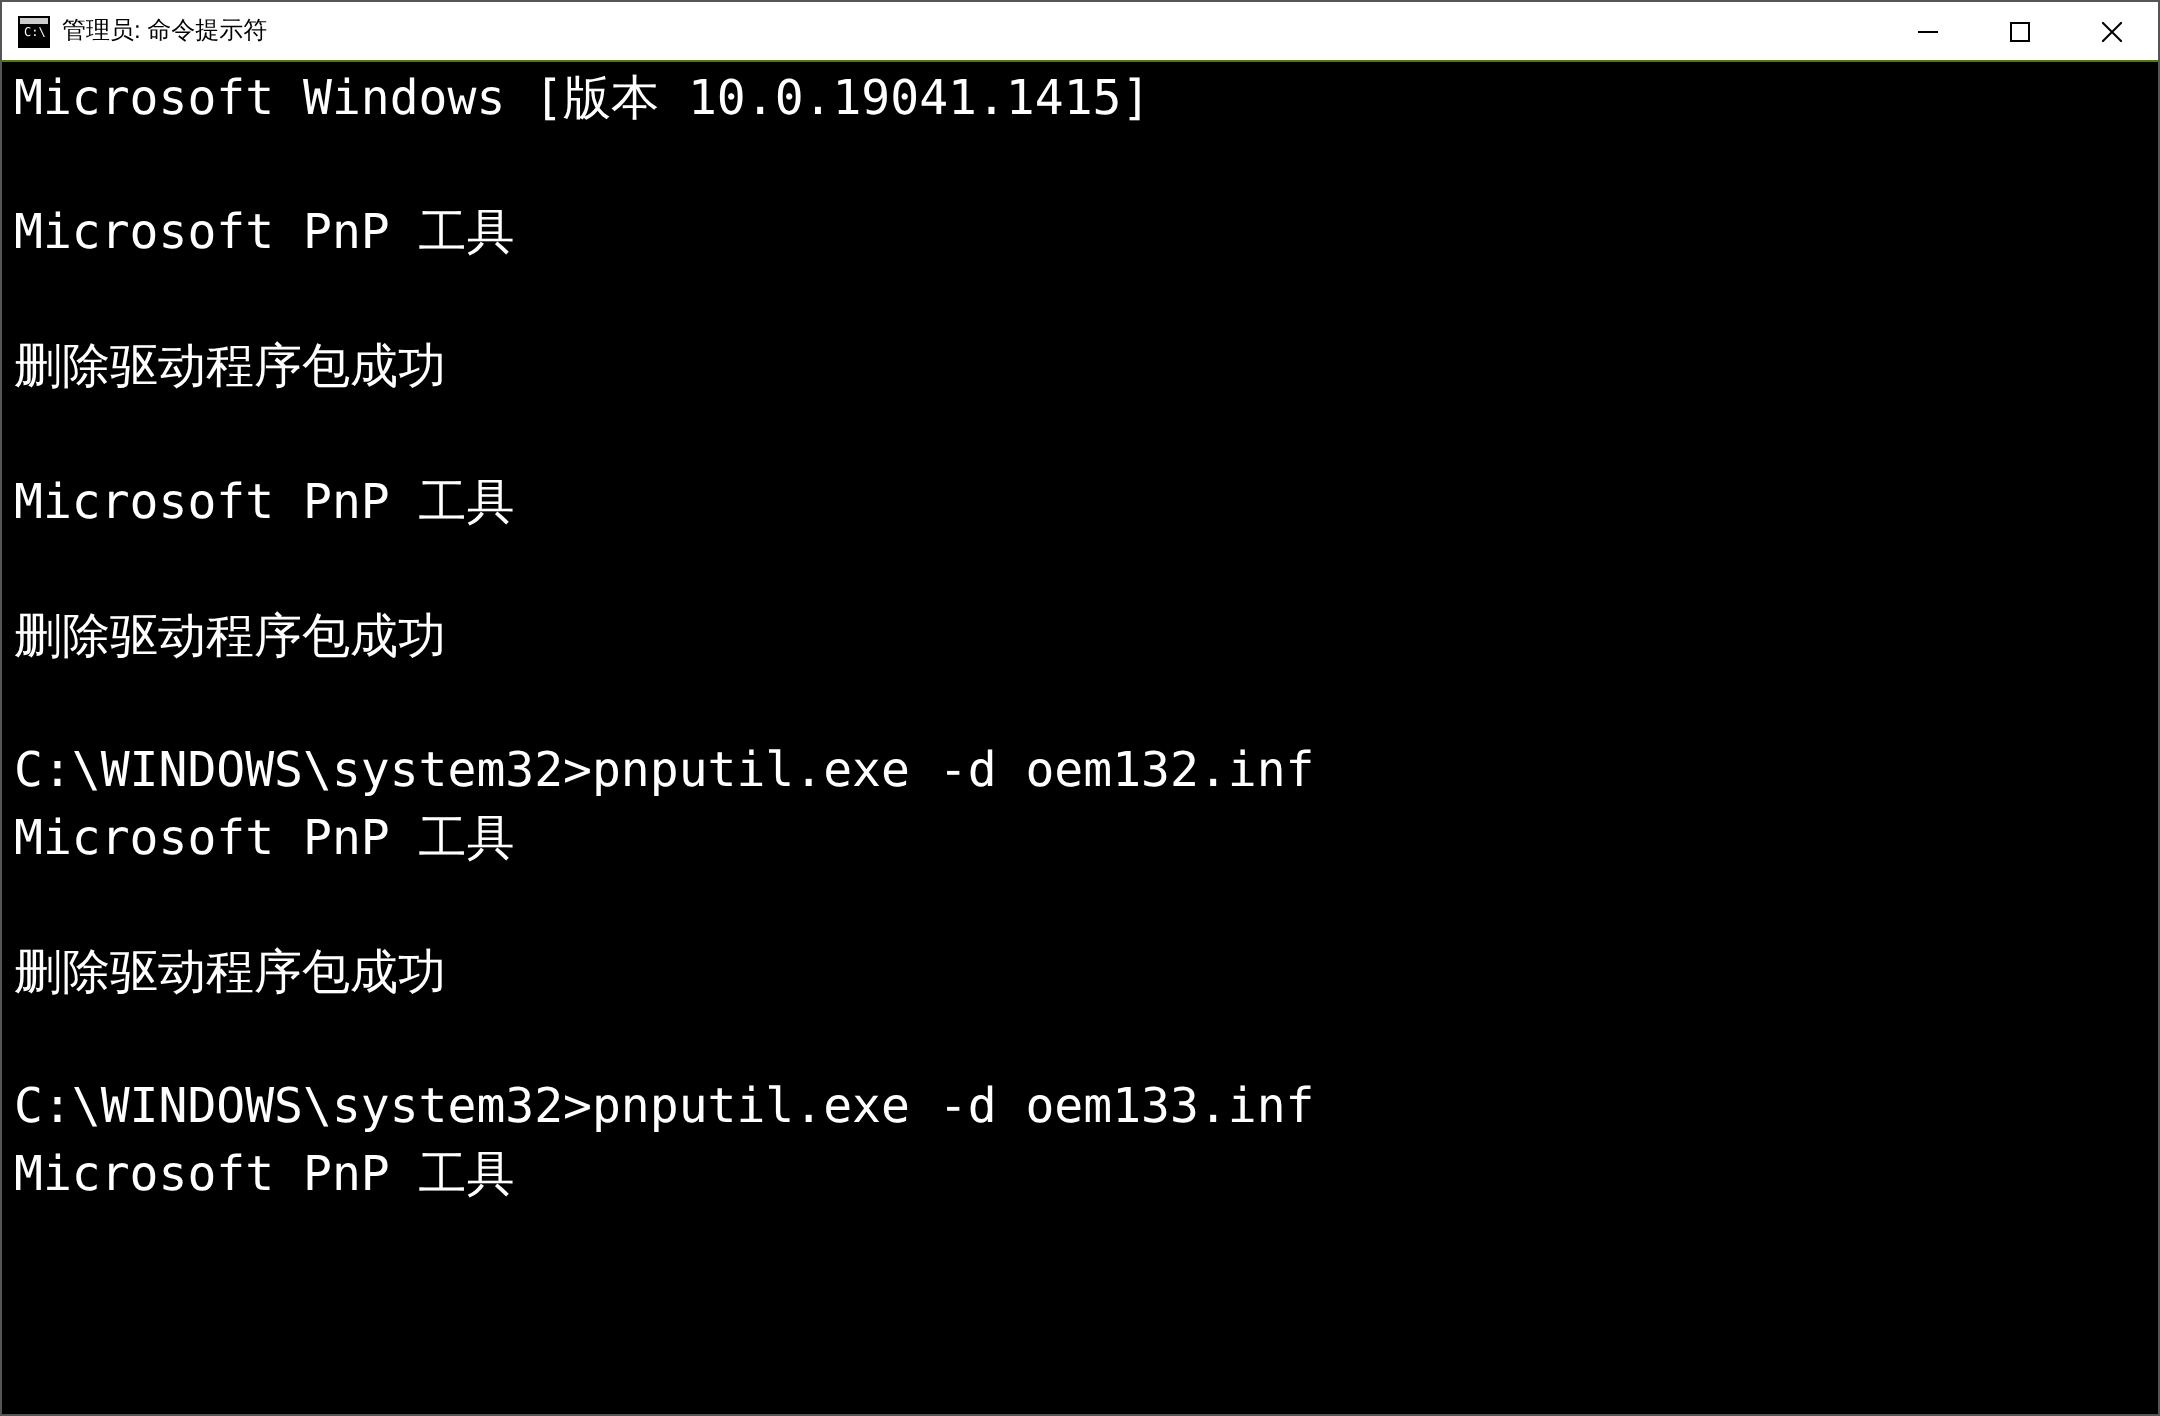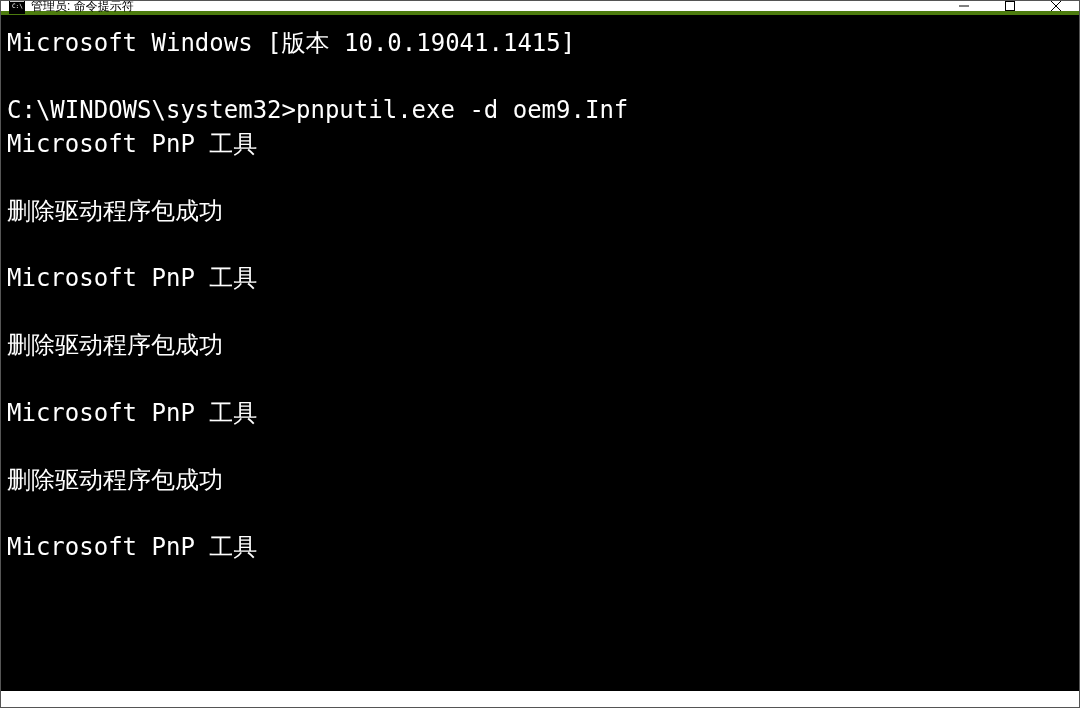--- a/index.html
+++ b/index.html
@@ -9,25 +9,25 @@
     }
     body {
       width: 1080px;
       height: 708px;
       background: #ffffff;
       font-family: "Segoe UI", Tahoma, sans-serif;
       overflow: hidden;
       border: 1px solid #555;
     }
     .titlebar {
-      height: 14px;
+      height: 30px;
       background: #ffffff;
       display: flex;
       align-items: center;
-      border-bottom: 4px solid #4d7c0f;
+      border-bottom: 1px solid #4d7c0f;
     }
     .titlebar-icon {
       width: 16px;
       height: 16px;
       margin-left: 8px;
       margin-right: 6px;
       display: flex;
       align-items: center;
       justify-content: center;
     }
@@ -55,21 +55,21 @@
       justify-content: center;
       cursor: pointer;
       font-family: "Segoe UI", sans-serif;
       font-size: 10px;
       color: #000;
     }
     .terminal {
       width: 100%;
       height: calc(100% - 30px);
       background: #000000;
-      padding: 12px 6px;
+      padding: 2px 6px;
       overflow: hidden;
     }
     .terminal-line {
       font-family: "NSimSun", "SimSun", "Consolas", monospace;
       font-size: 24px;
       line-height: 1.4;
       color: #ffffff;
       white-space: pre;
     }
     .terminal-blank {
@@ -105,27 +105,28 @@
           <line x1="0" y1="0" x2="10" y2="10" stroke="#000" stroke-width="1"></line>
           <line x1="10" y1="0" x2="0" y2="10" stroke="#000" stroke-width="1"></line>
         </svg>
     </div>
   </div>
 </div>
 
 <div class="terminal">
   <div class="terminal-line">Microsoft Windows [版本 10.0.19041.1415]</div>
   <div class="terminal-blank"></div>
-  <div class="terminal-line">C:\WINDOWS\system32&gt;pnputil.exe -d oem9.Inf</div>
   <div class="terminal-line">Microsoft PnP 工具</div>
   <div class="terminal-blank"></div>
   <div class="terminal-line">删除驱动程序包成功</div>
   <div class="terminal-blank"></div>
   <div class="terminal-line">Microsoft PnP 工具</div>
   <div class="terminal-blank"></div>
   <div class="terminal-line">删除驱动程序包成功</div>
   <div class="terminal-blank"></div>
+  <div class="terminal-line">C:\WINDOWS\system32&gt;pnputil.exe -d oem132.inf</div>
   <div class="terminal-line">Microsoft PnP 工具</div>
   <div class="terminal-blank"></div>
   <div class="terminal-line">删除驱动程序包成功</div>
   <div class="terminal-blank"></div>
+  <div class="terminal-line">C:\WINDOWS\system32&gt;pnputil.exe -d oem133.inf</div>
   <div class="terminal-line">Microsoft PnP 工具</div>
 </div>
 
 </body></html>

